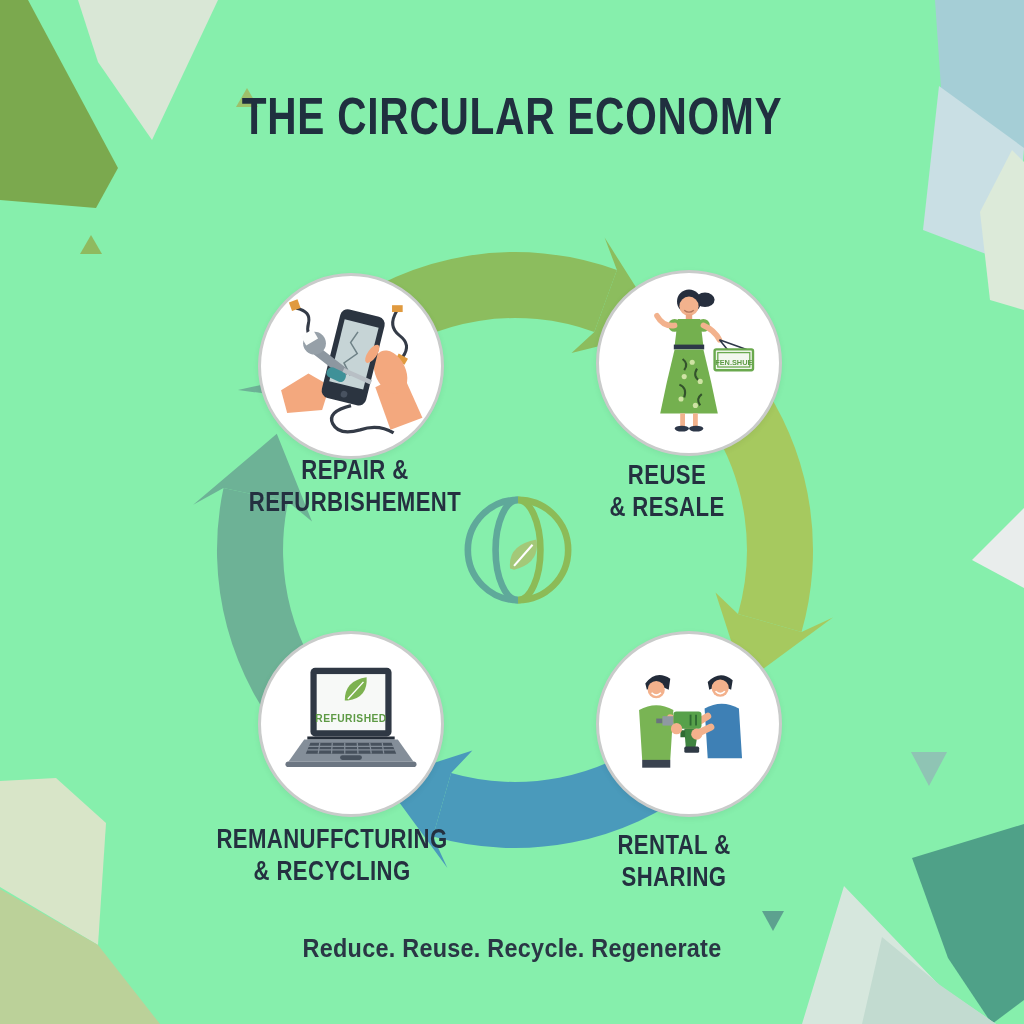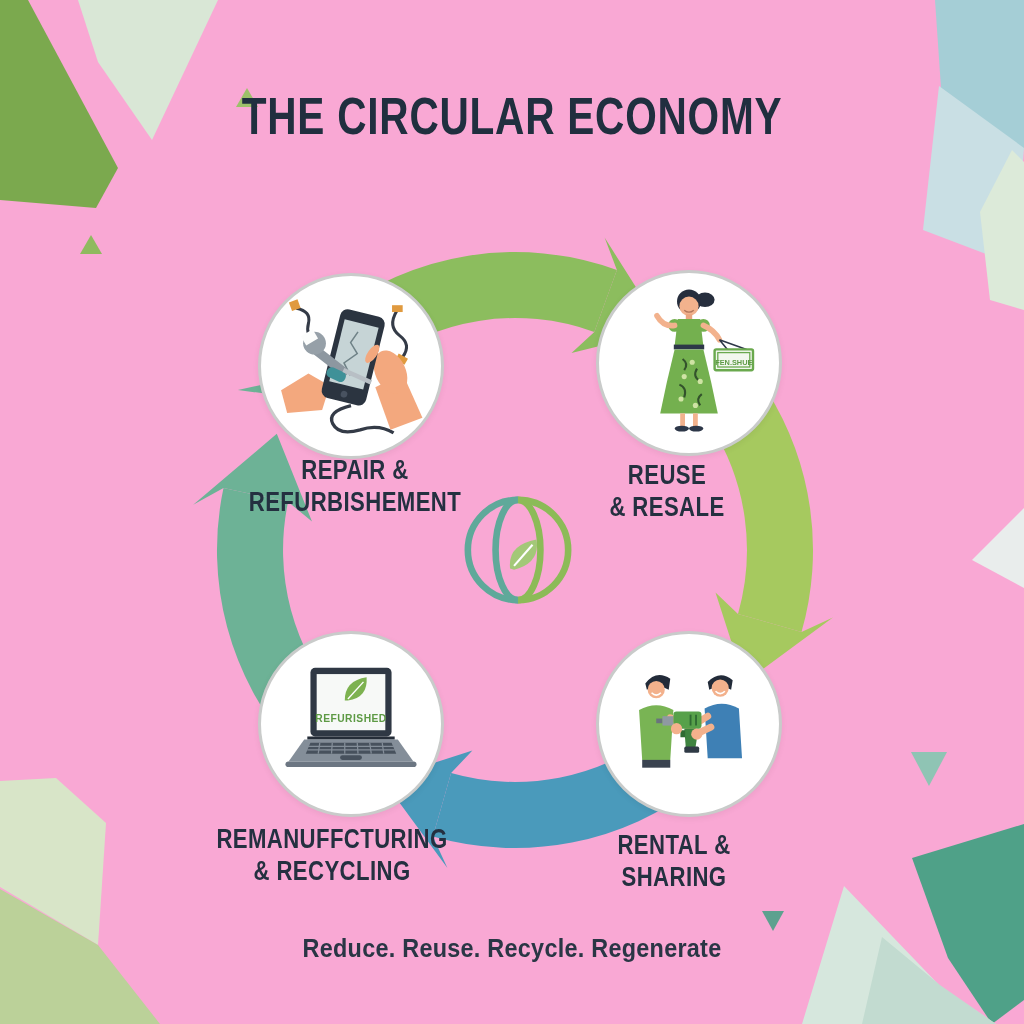--- a/index.html
+++ b/index.html
@@ -1,17 +1,17 @@
 <!DOCTYPE html>
 <html><head>
 <meta charset="utf-8">
 <style>
   html,body{margin:0;padding:0;}
   body{font-family:"Liberation Sans", sans-serif; background:#ffffff;}
-  .canvas{position:relative;width:1024px;height:1024px;background:#f9a8d4;overflow:hidden;}
+  .canvas{position:relative;width:1024px;height:1024px;background:#86efac;overflow:hidden;}
 
   
   .poly{position:absolute;}
 
   
   #arrow-layer{position:absolute;left:0;top:0;width:1024px;height:1024px;}
 
   
   .node-circle{position:absolute;width:186px;height:186px;border-radius:50%;
     background:#ffffff;border:3px solid #c9cbca;box-sizing:border-box;

